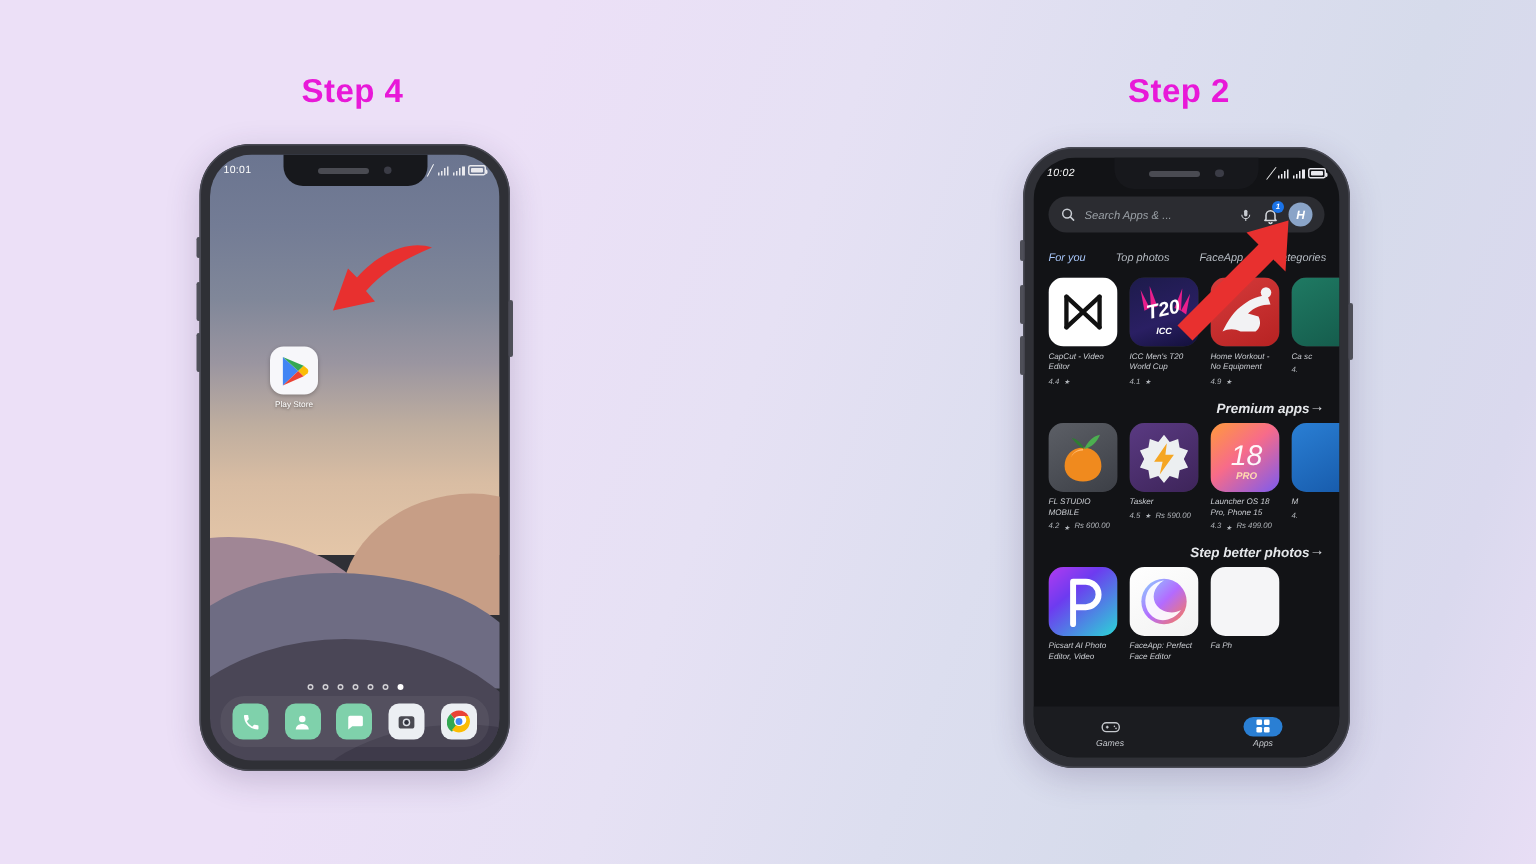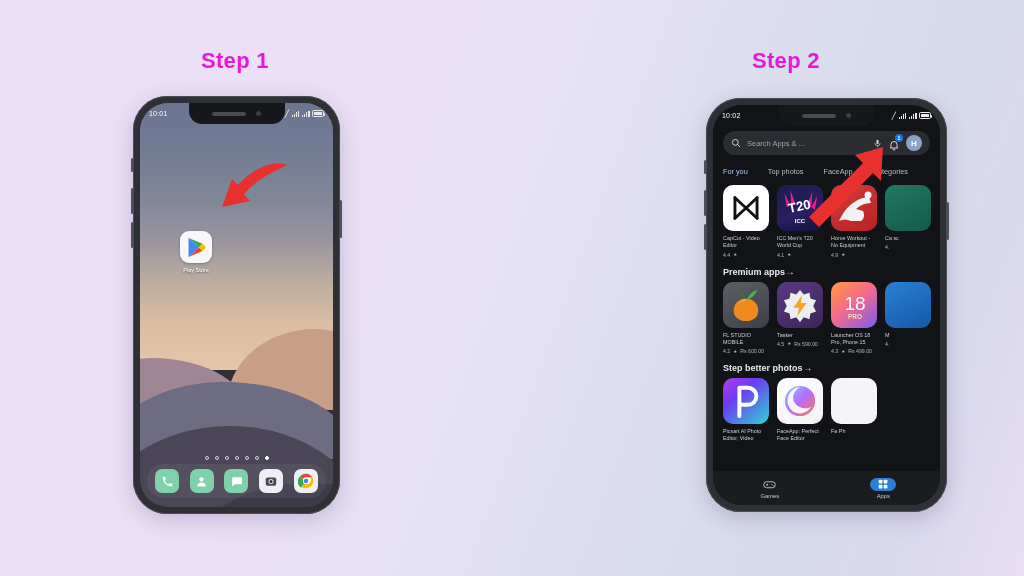--- a/index.html
+++ b/index.html
@@ -43,21 +43,21 @@
   }
   .phone::after { 
     content: "";
     position: absolute;
     inset: 0;
     border-radius: 34px;
     border: 1.5px solid #4a4b55;
     pointer-events: none;
   }
   #phone1 { left: 133px; top: 96px; width: 207px; height: 418px; }
-  #phone2 { left: 706px; top: 98px; width: 241px; height: 414px; }
+  #phone2 { left: 682px; top: 98px; width: 218px; height: 414px; font-style: italic; }
 
   .screen {
     position: relative;
     width: 100%; height: 100%;
     border-radius: 28px;
     overflow: hidden;
   }
 
   
   .btn-side {
@@ -249,21 +249,21 @@
     content:""; position:absolute; left:0; right:0; bottom:-5px; height:2px;
     background:#a8c7fa; border-radius:2px;
   }
 
   .ps-body {
     position: absolute; left: 0; right: 0; top: 76px; bottom: 34px;
     overflow: hidden;
   }
 
   .ps-section-head {
-    display: flex; align-items: center; justify-content: flex-start;
+    display: flex; align-items: center; justify-content: flex-end;
     padding: 0 10px;
     margin: 9px 0 5px 0;
   }
   .ps-section-title { font-size: 9px; color: #e6e8eb; font-weight: bold; }
   .ps-arrow { color: #d2d5d9; font-size: 10px; line-height: 1; }
 
   .ps-row {
     display: flex; gap: 8px;
     padding-left: 10px;
   }
@@ -315,21 +315,21 @@
   .launcher { background: linear-gradient(140deg,#ff9a3c,#f76b8a 45%,#7b5bf0); align-items: center; }
   .col4b { background: linear-gradient(150deg,#2a7fd4,#1658a8); }
   .picsart { background: linear-gradient(140deg,#b13bf0,#6d3bf0 35%,#2ad6d6); }
   .faceapp { background: linear-gradient(150deg,#ffffff,#f2f2f2); }
   .remini { background: linear-gradient(150deg,#c23b3b,#8f1f1f); }
   .col4c { background: #f5f5f7; }
 </style>
 </head>
 <body>
 
-<div class="step-label" id="step1-label">Step 1</div>
+<div class="step-label" id="step1-label">Step 4</div>
 <div class="step-label" id="step2-label">Step 2</div>
 
 <div class="phone" id="phone1">
   <div class="btn-side btn-silent"></div>
   <div class="btn-side btn-volup"></div>
   <div class="btn-side btn-voldn"></div>
   <div class="btn-side btn-power"></div>
 
   <div class="screen">
 

